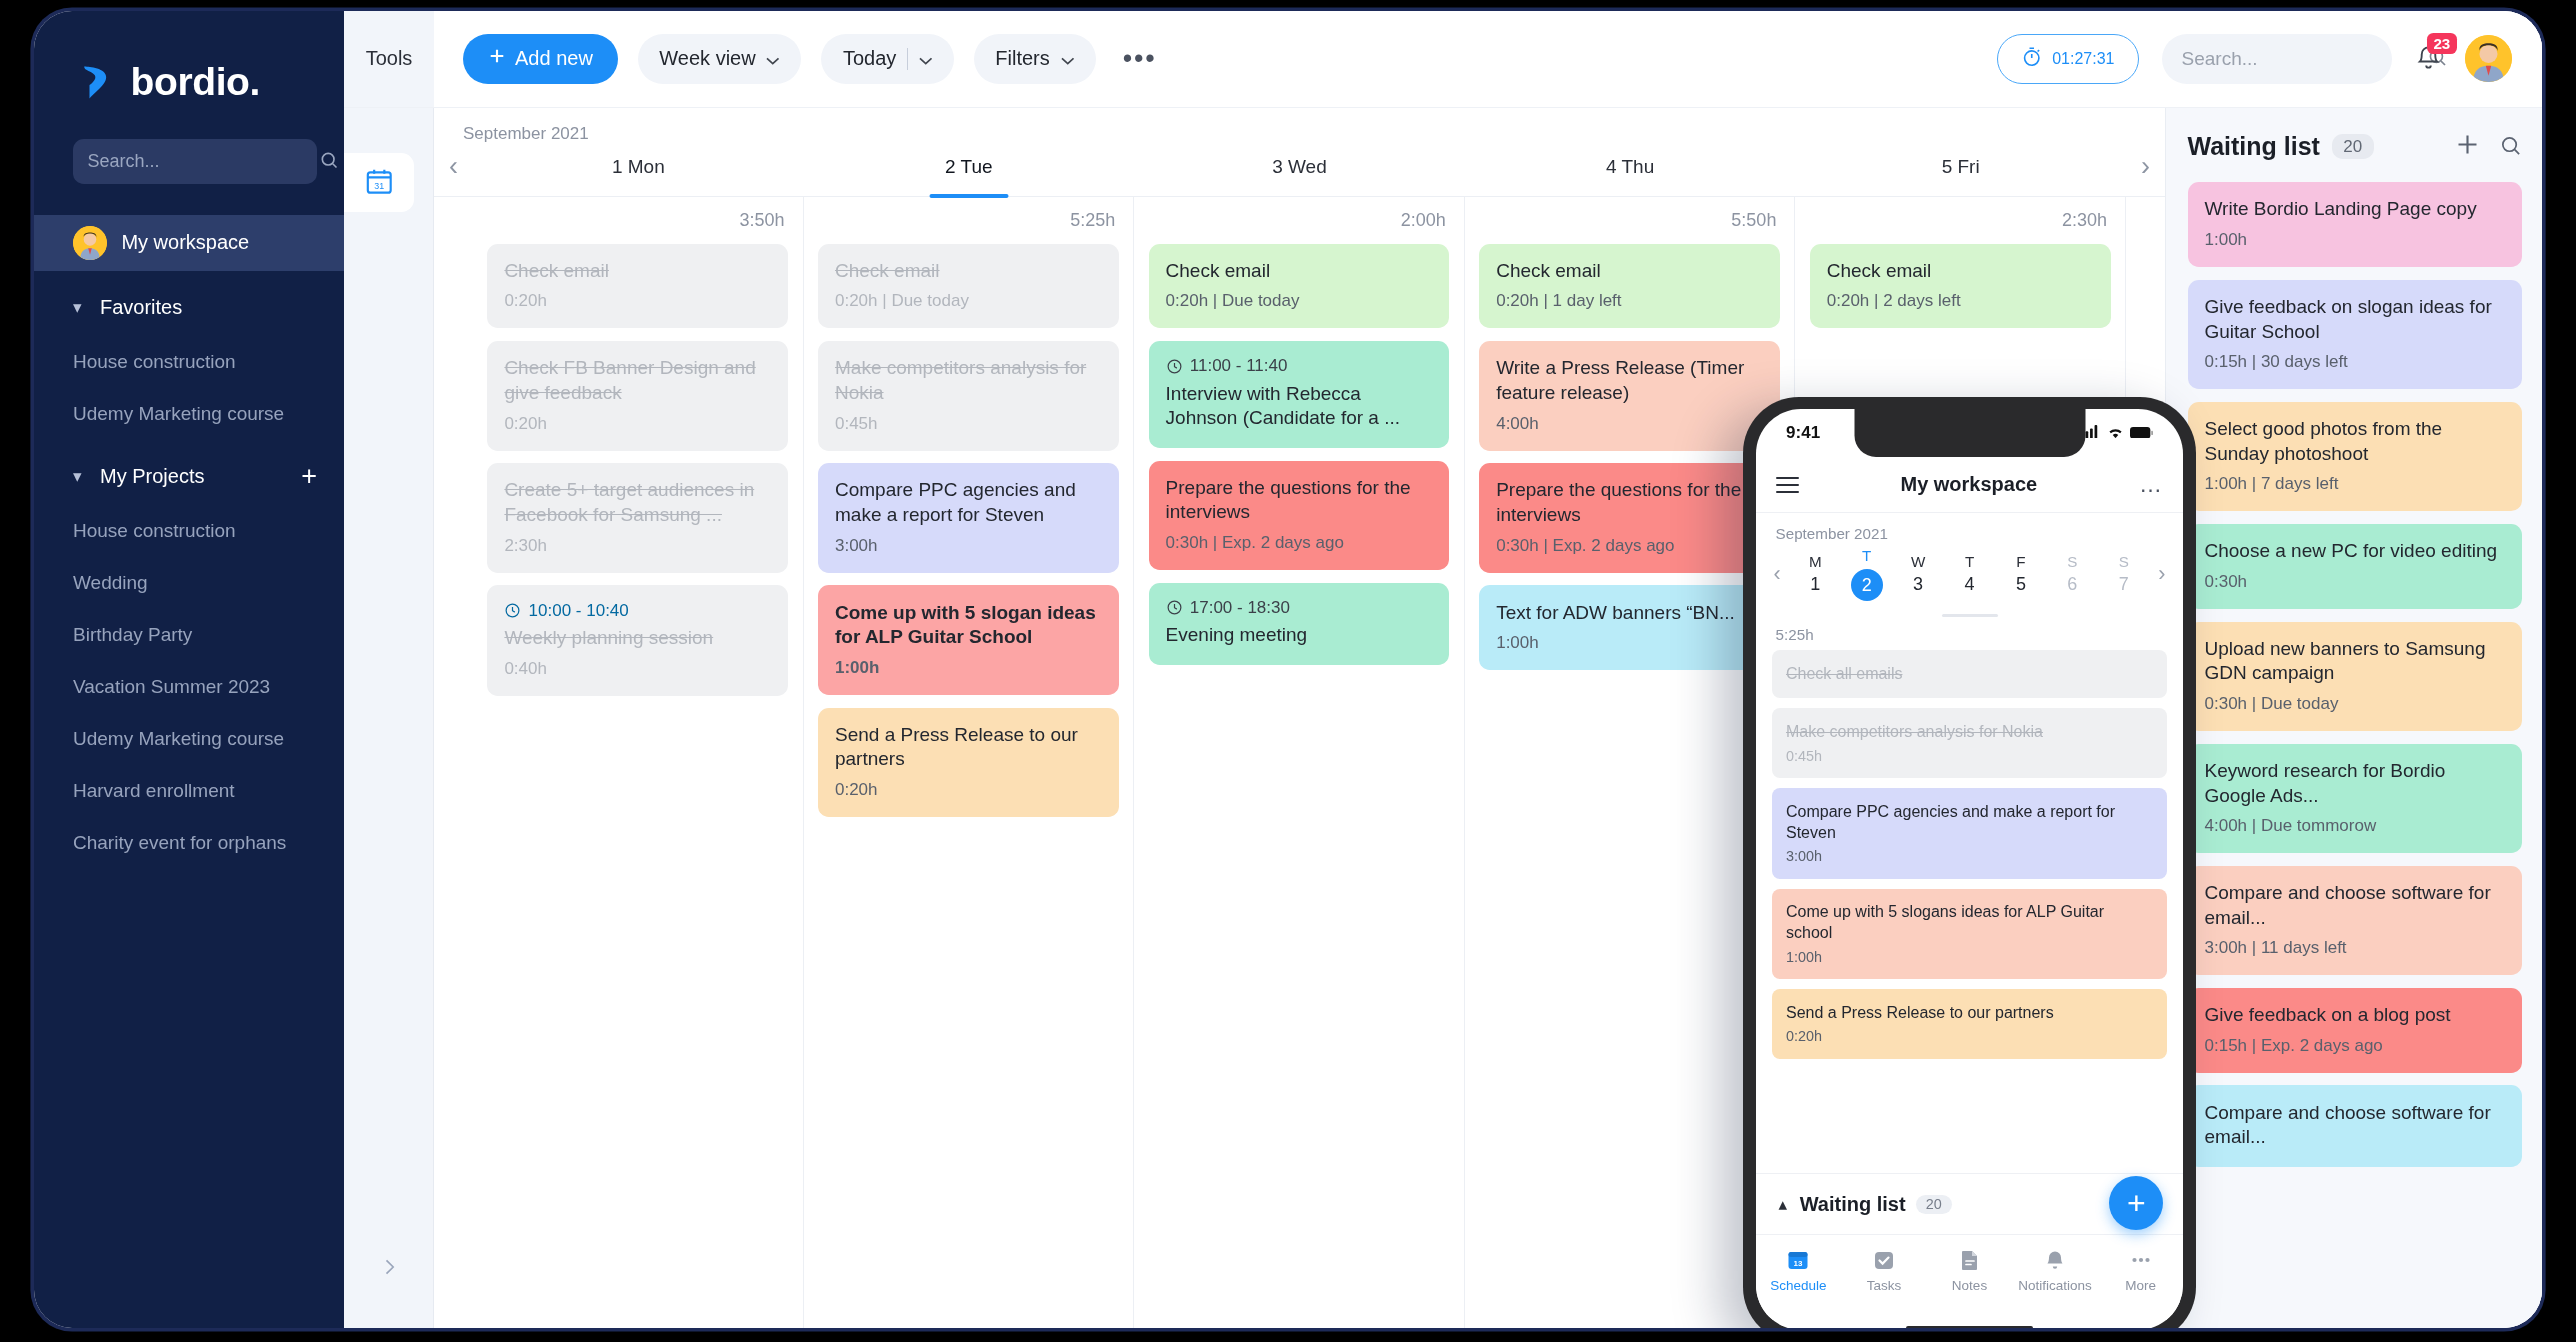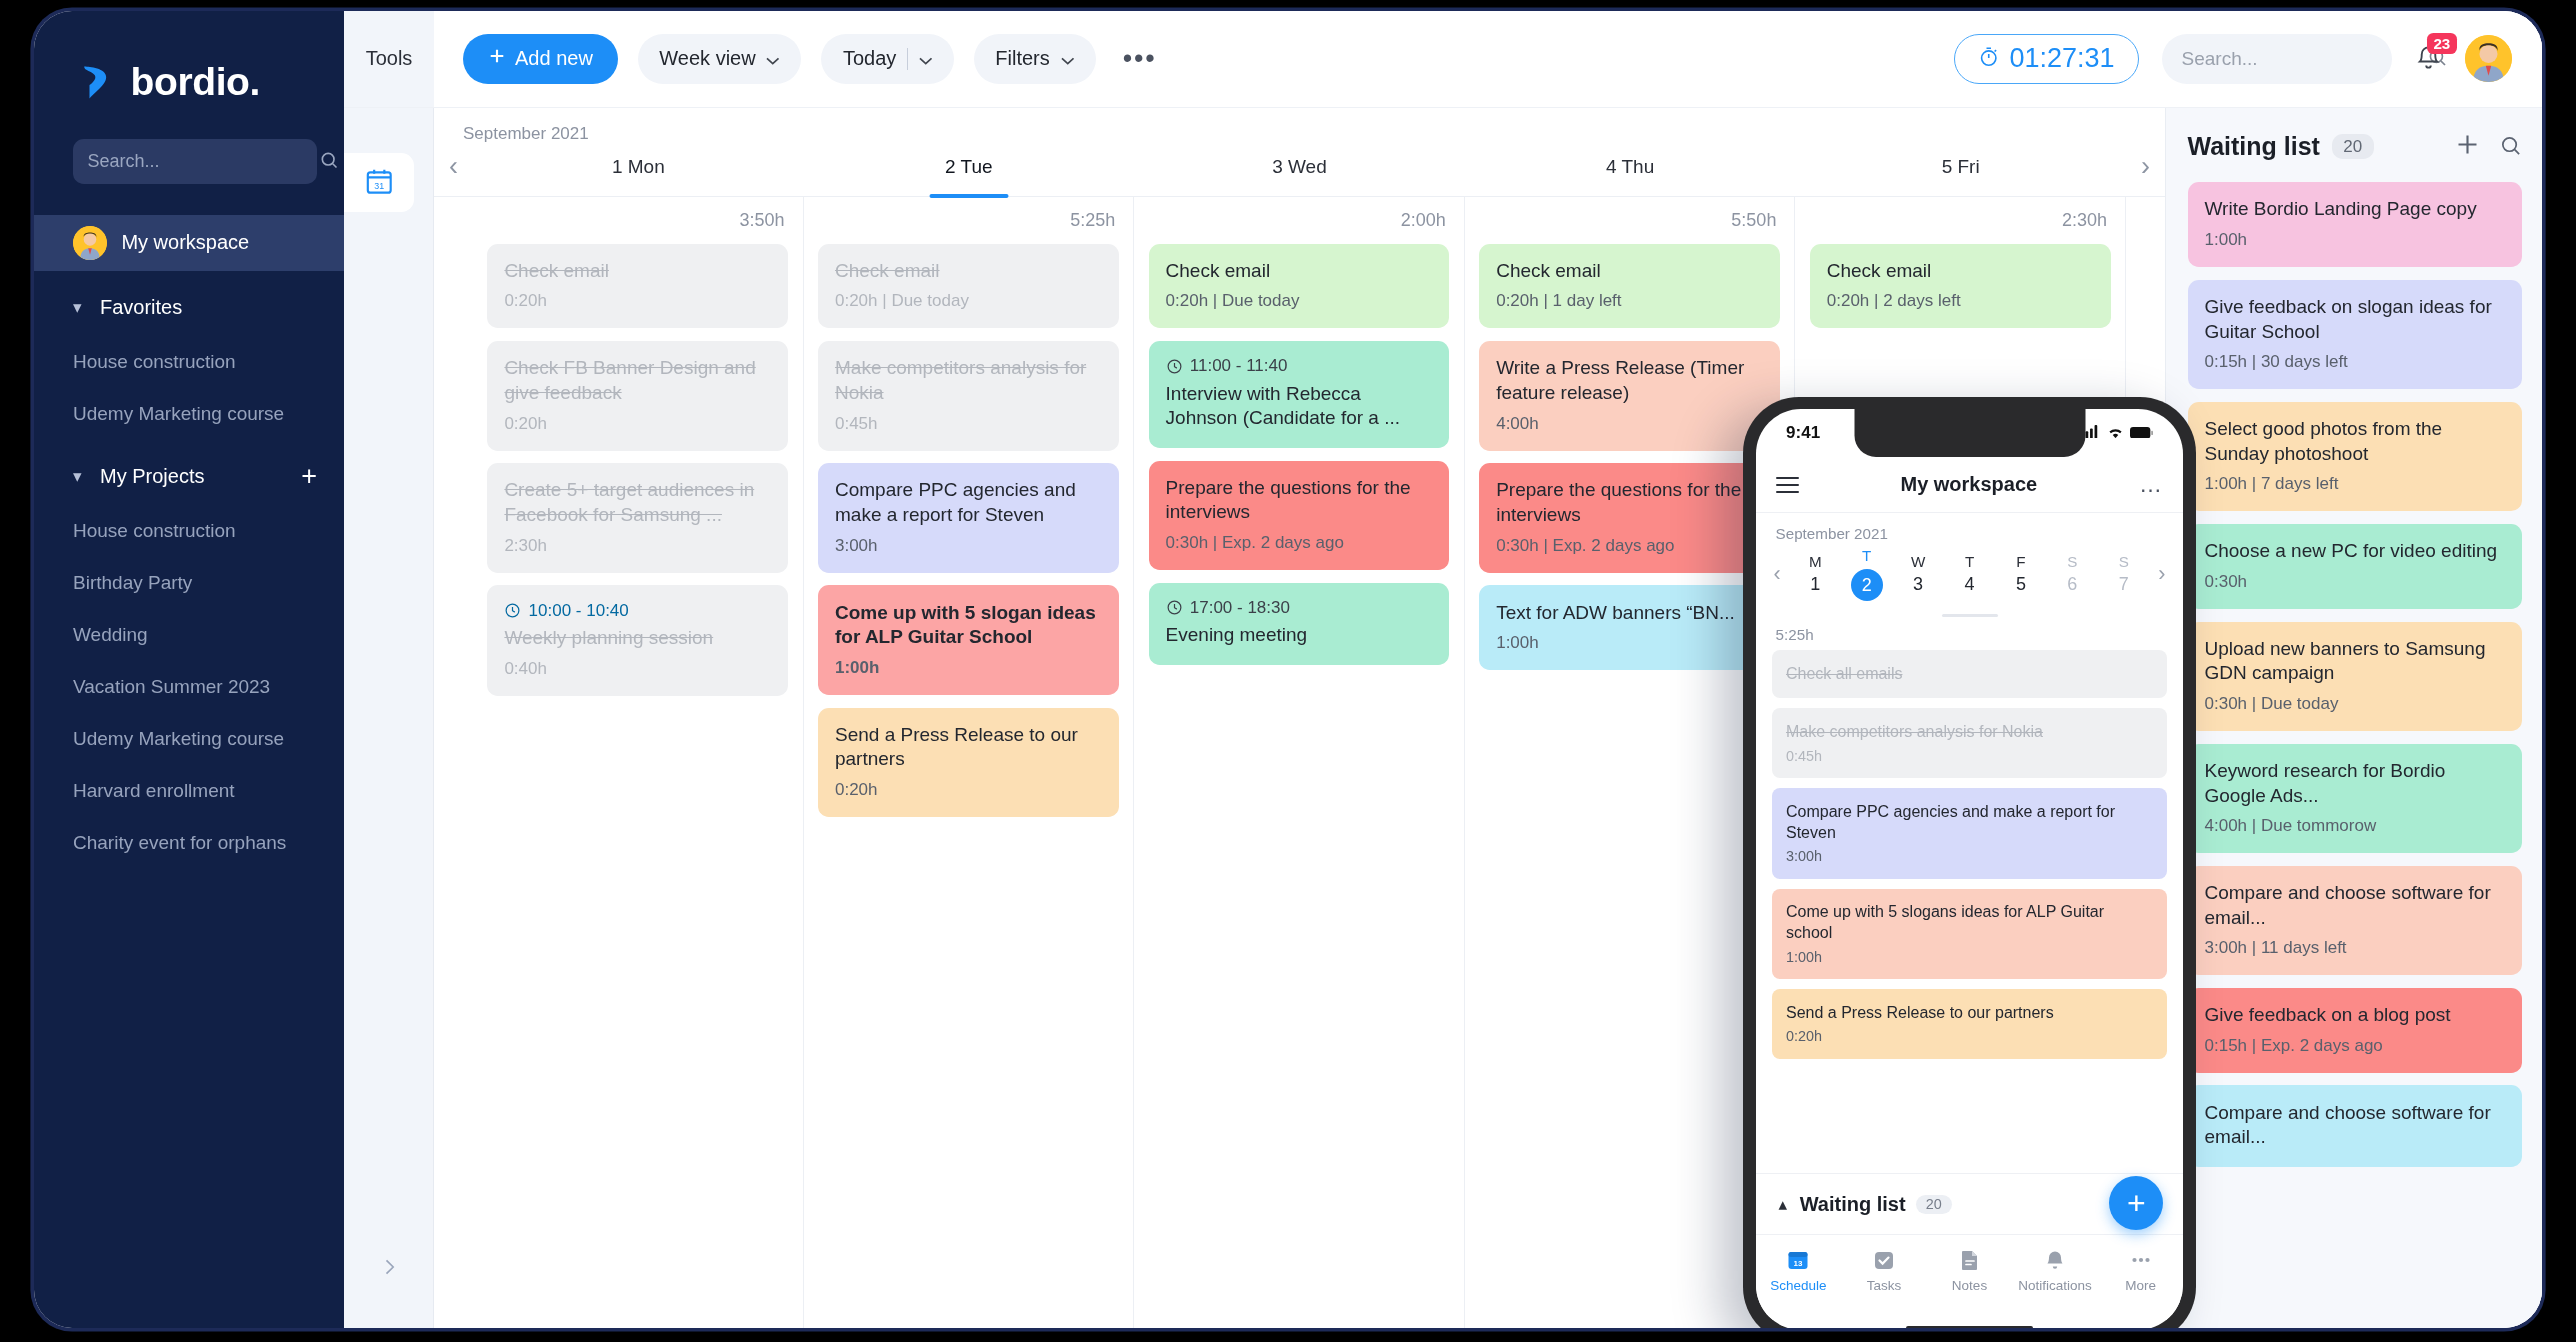--- a/index.html
+++ b/index.html
@@ -131,21 +131,21 @@
     height: 50px; padding: 0 21.5px; border-radius: 25px;
     font-size: 20px; font-family: inherit; cursor: pointer;
     display: flex; align-items: center; gap: 10.8px;
   }
   .sep-bar { width:0.9px; height:21.5px; background:#c7cedb; }
   .dots { color: #4b5260; font-size: 27px; letter-spacing: 1.8px; padding: 0 7.2px; cursor: pointer; }
   .tb-right { margin-left: auto; display: flex; align-items: center; gap: 23px; padding-right: 30.5px; }
   .timer {
     border: 1.8px solid #4aa7f8; color: #1d8ef7;
     height: 50px; padding: 0 23px; border-radius: 25px;
-    font-size: 27px; display: flex; align-items: center; gap: 10px;
+    font-size: 16px; display: flex; align-items: center; gap: 10px;
     background: #ffffff; cursor: pointer;
   }
   .top-search {
     width: 230px; height: 50px; background: #f1f4f9;
     border-radius: 25px; display: flex; align-items: center;
     padding: 0 20px;
   }
   .top-search input {
     flex: 1; border: none; background: transparent; outline: none;
     font-size: 19px; color: #33383f; font-family: inherit;
@@ -366,24 +366,24 @@
 
     <div class="side-group">
       <span class="caret">▾</span>
       <span class="g-label">My Projects</span>
       <span class="plus">+</span>
     </div>
     <div class="side-item">
         <span>House construction</span>
       </div>
     <div class="side-item">
+        <span>Wedding</span>
+      </div>
+    <div class="side-item">
         <span>Birthday Party</span>
-      </div>
-    <div class="side-item">
-        <span>Wedding</span>
       </div>
     <div class="side-item">
         <span>Vacation Summer 2023</span>
       </div>
     <div class="side-item">
         <span>Udemy Marketing course</span>
       </div>
     <div class="side-item">
         <span>Harvard enrollment</span>
       </div>

